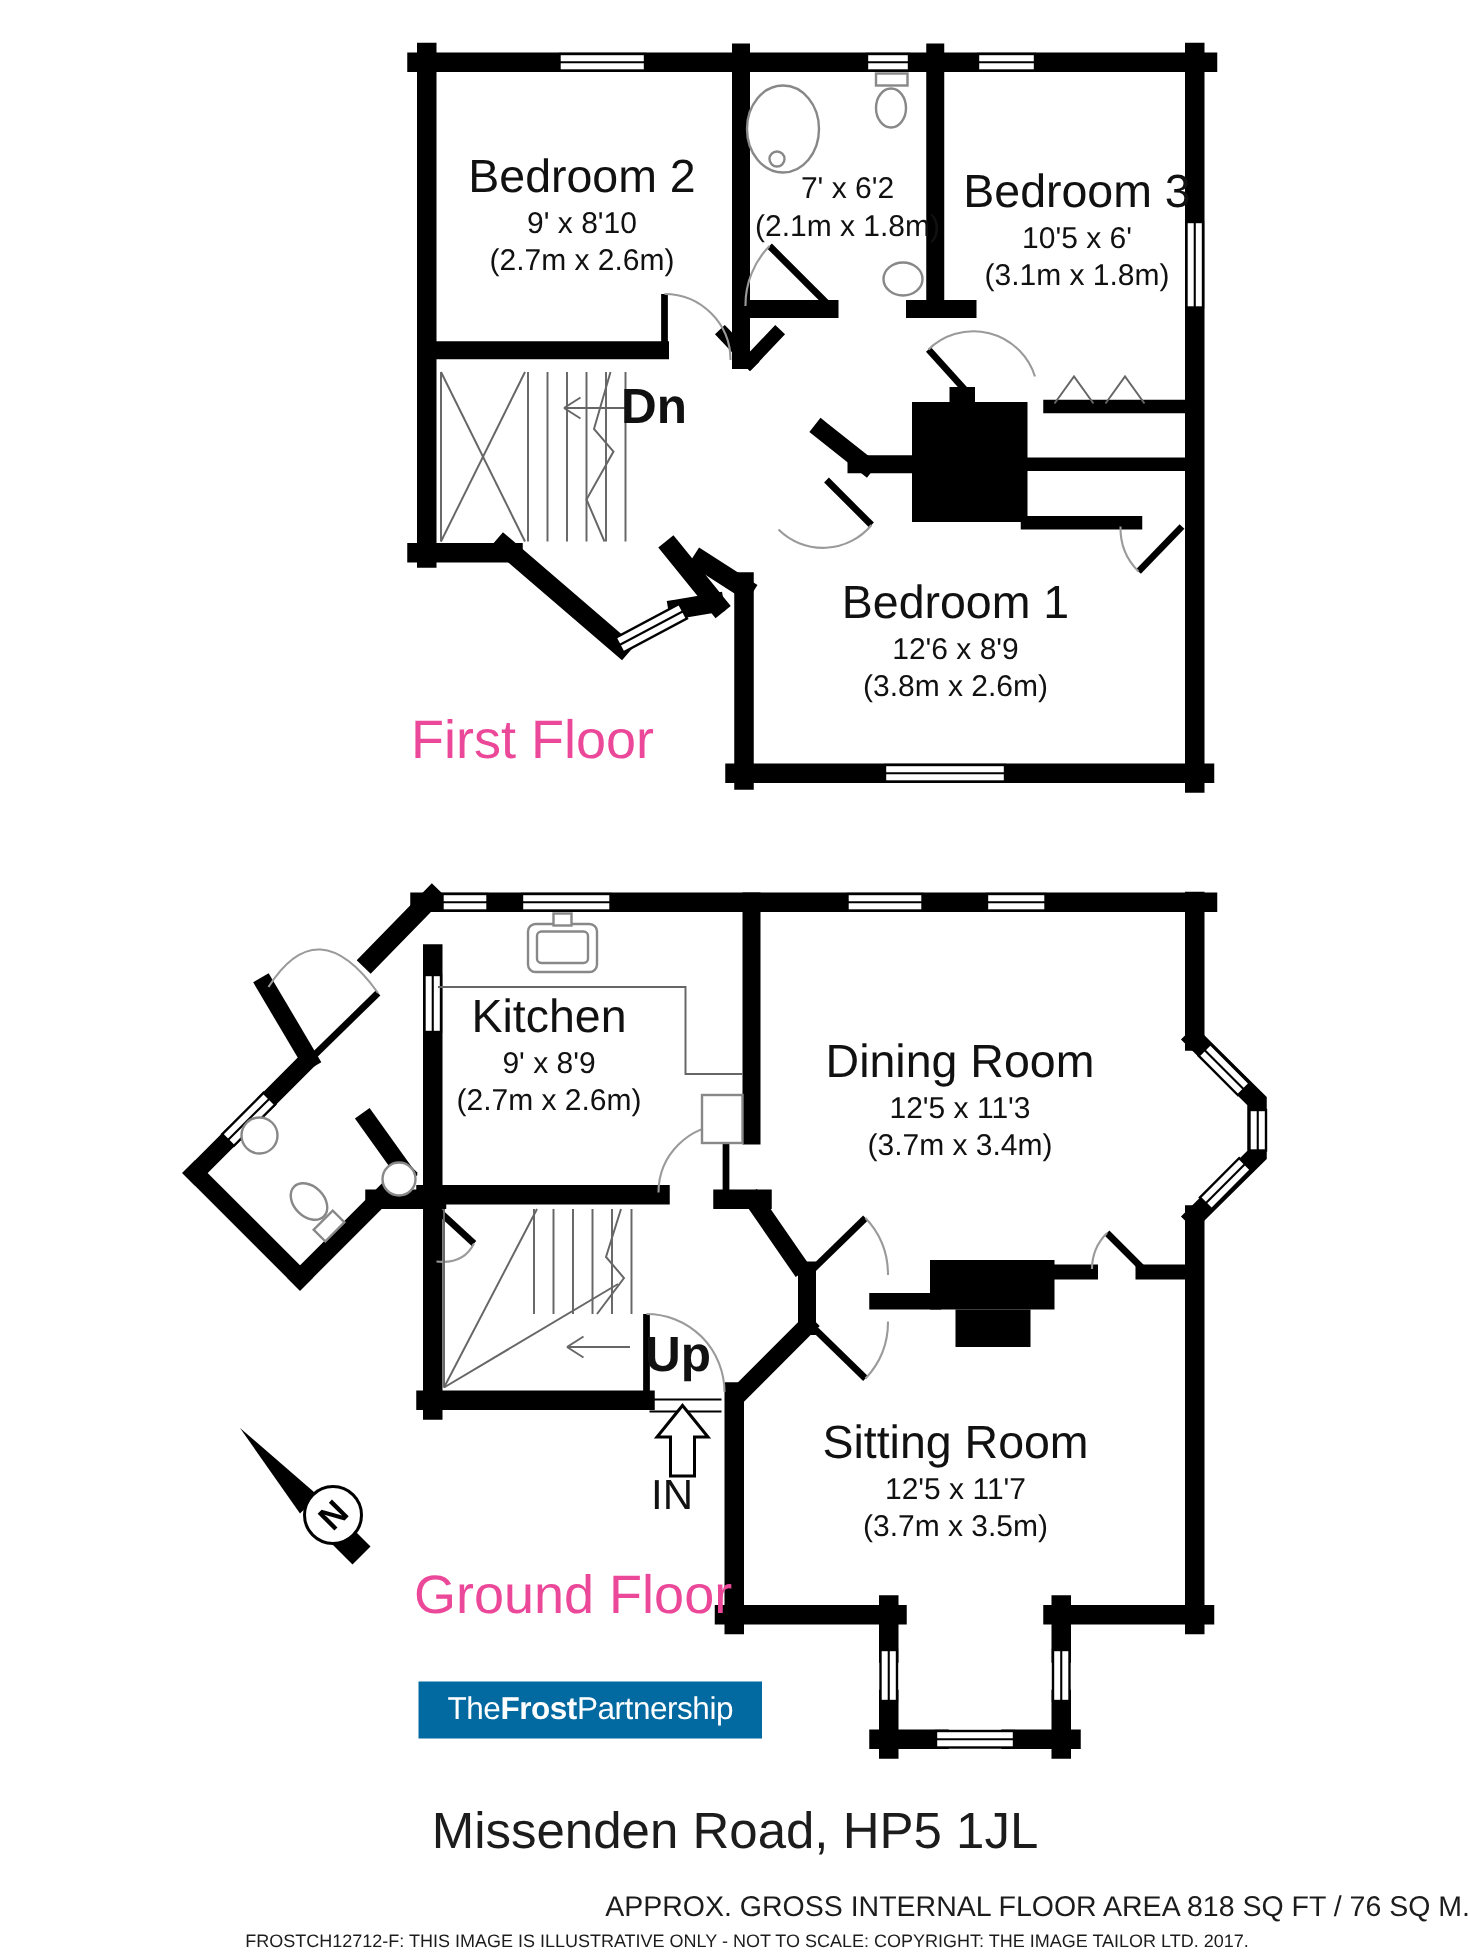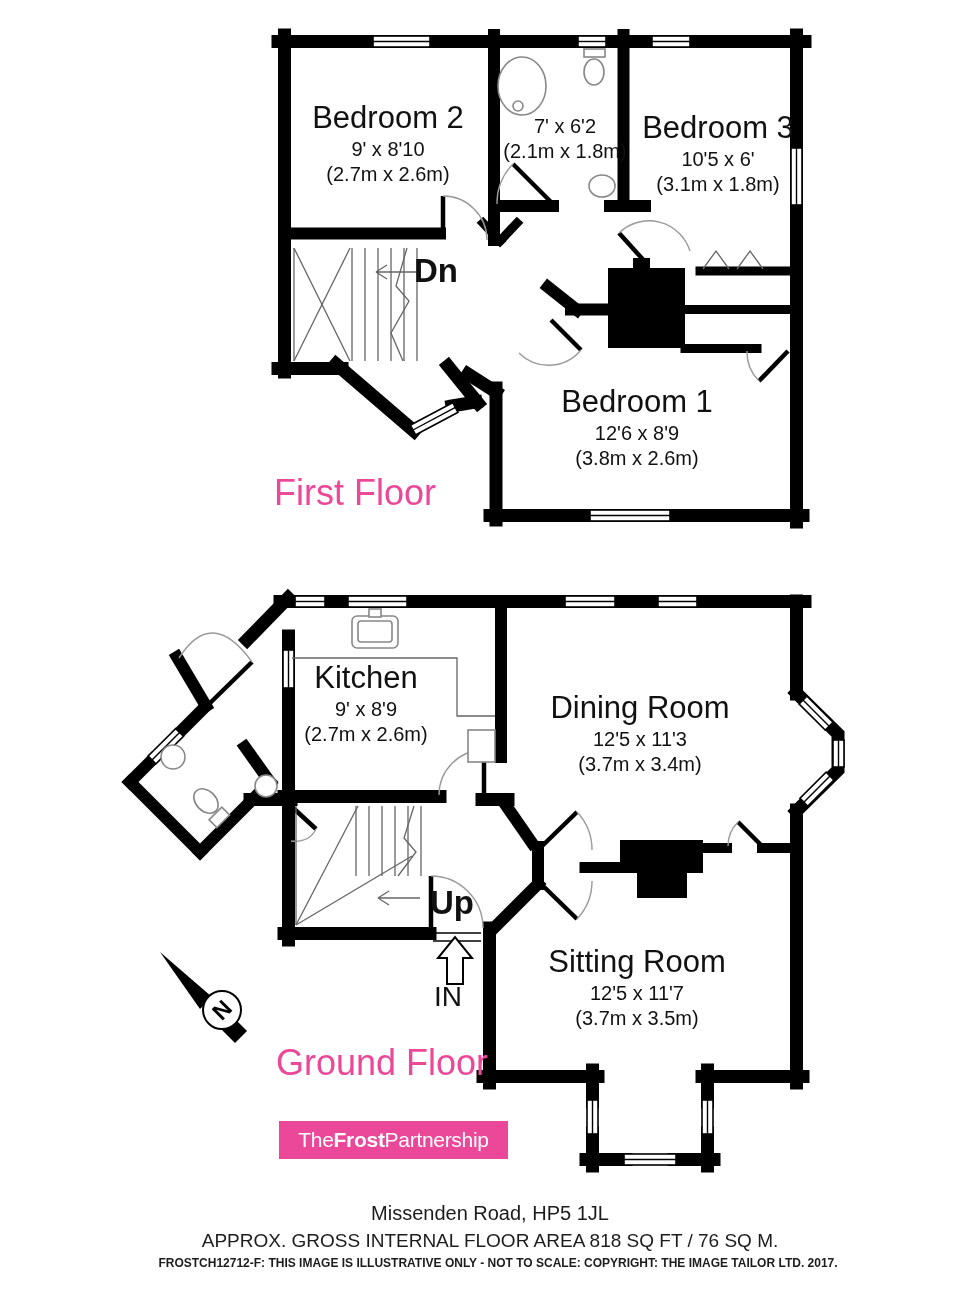--- a/index.html
+++ b/index.html
@@ -13,28 +13,28 @@
   .arc{stroke:#9a9a9a;stroke-width:1.4;fill:none;}
   .st{stroke:#666;stroke-width:1.3;fill:none;}
   .fx{stroke:#888;stroke-width:1.6;fill:#fff;}
   .blk{fill:#000;stroke:none;}
   .room-label{position:absolute;text-align:center;line-height:1.16;}
   .room-name{font-size:31px;font-weight:normal;}
   .room-dims{font-size:20px;margin-top:2px;}
   .floor-title{position:absolute;font-size:36px;color:#ec4899;}
   .stair-label{position:absolute;font-size:33px;font-weight:bold;}
   .in-label{position:absolute;font-size:28px;}
-  .logo{position:absolute;left:279px;top:1121px;width:229px;height:38px;background:#ec4899;
+  .logo{position:absolute;left:279px;top:1121px;width:229px;height:38px;background:#0369a1;
         color:#fff;display:flex;align-items:center;justify-content:center;
         font-size:21px;letter-spacing:-0.3px;}
   .logo .bold{font-weight:bold;}
   .footer{position:absolute;left:0;top:1202px;width:980px;text-align:center;color:#1c1c1c;}
-  .addr{font-size:20px;}
-  .area{font-size:19px;margin-top:5px;}
-  .disc{font-size:12px;font-weight:bold;margin-top:4px;padding-left:16px;}
+  .addr{font-size:34px;}
+  .area{font-size:19px;margin-top:20px;text-align:right;}
+  .disc{font-size:12px;font-weight:normal;margin-top:4px;padding-left:16px;}
   .compass-n{font-size:23px;font-weight:bold;}
 </style>
 </head>
 <body>
 
 <div class="canvas">
 
 <svg class="plan" width="980" height="1306" viewBox="0 0 980 1306">
 
   <g>

